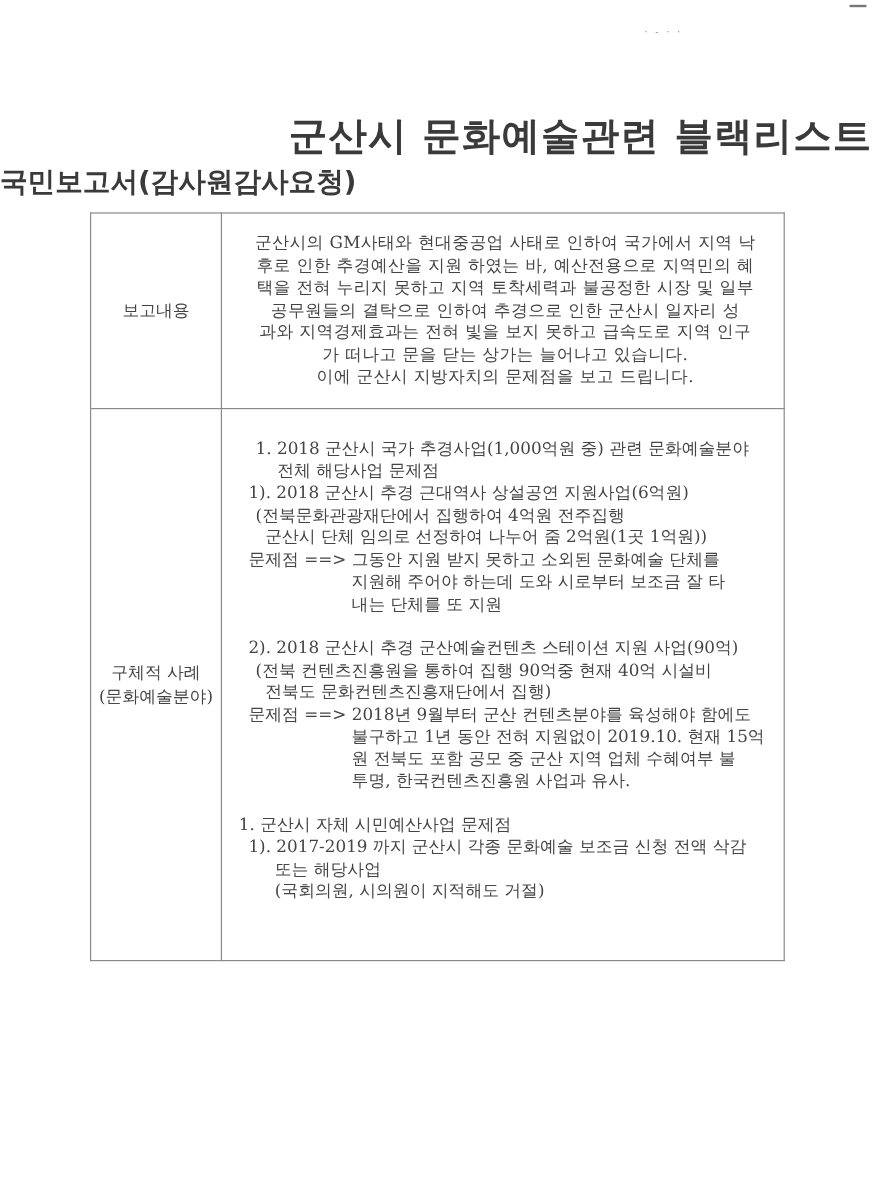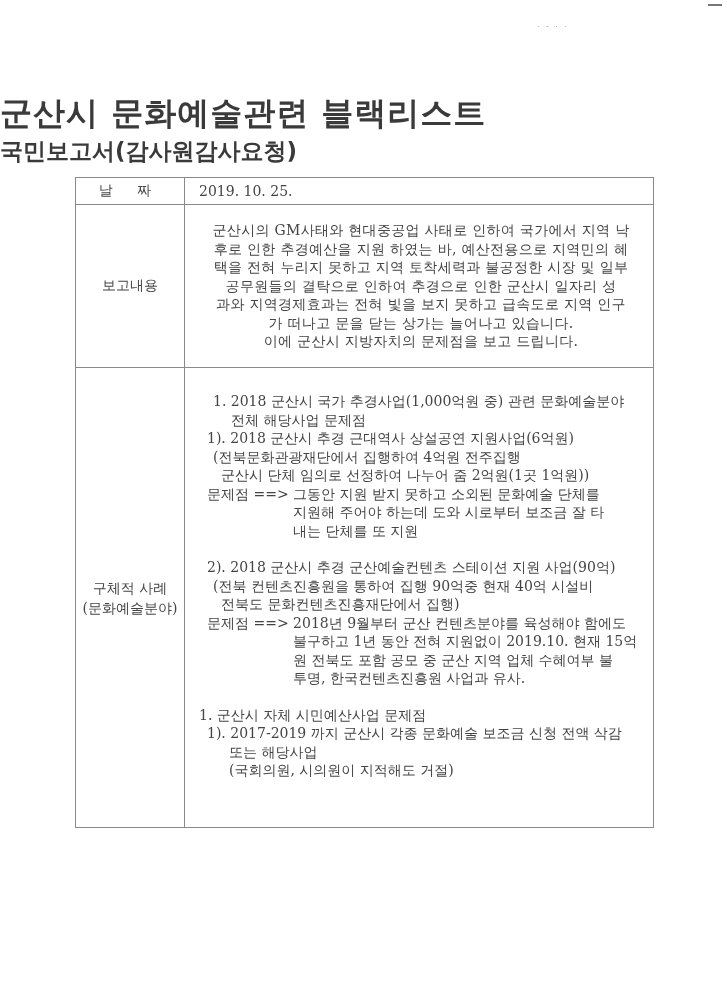--- a/index.html
+++ b/index.html
@@ -3,21 +3,21 @@
 <meta charset="utf-8">
 <style>
   html, body { margin: 0; padding: 0; }
   body {
     width: 727px; height: 1000px; background: #ffffff; position: relative; overflow: hidden;
     font-family: "DejaVu Serif", "Liberation Serif", serif; color: #2b2b2b;
   }
   .scan-mark { position: absolute; top: 22px; left: 537px; font-size: 8px; color: #888; letter-spacing: 2px; }
   .scan-mark2 { position: absolute; top: 4px; left: 708px; width: 14px; height: 2px; background: #777; }
   .title {
-    position: absolute; top: 92px; left: 0; width: 727px; text-align: left;
+    position: absolute; top: 92px; left: 0; width: 727px; text-align: right;
     font-family: "DejaVu Sans", sans-serif; font-weight: bold; font-size: 32px; color: #3a3a3a; letter-spacing: 1px;
   }
   .subtitle {
     position: absolute; top: 136px; left: 0; width: 727px; text-align: left;
     font-family: "DejaVu Sans", sans-serif; font-weight: bold; font-size: 23px; color: #3a3a3a;
   }
   table.report {
     position: absolute; top: 177px; left: 75px; width: 579px; border-collapse: collapse;
     table-layout: fixed;
   }
@@ -46,24 +46,20 @@
 <body>
 
 <div class="scan-mark">· -  ·  ·</div>
 <div class="scan-mark2"></div>
 
 <div class="title">군산시 문화예술관련 블랙리스트</div>
 <div class="subtitle">국민보고서(감사원감사요청)</div>
 
 <table class="report">
   <tbody>
-      <tr class="r1">
-    <td class="label wide">날    짜</td>
-    <td class="value">2019.  10.  25.</td>
-  </tr>
   <tr class="r5">
     <td class="label" style="letter-spacing:0">보고내용</td>
     <td class="para">
       <div>군산시의 GM사태와 현대중공업 사태로 인하여 국가에서 지역 낙</div>
       <div>후로 인한 추경예산을 지원 하였는 바, 예산전용으로 지역민의 혜</div>
       <div>택을 전혀 누리지 못하고 지역 토착세력과 불공정한 시장 및 일부</div>
       <div>공무원들의 결탁으로 인하여 추경으로 인한 군산시 일자리 성</div>
       <div>과와 지역경제효과는 전혀 빛을 보지 못하고 급속도로 지역 인구</div>
       <div>가 떠나고 문을 닫는 상가는 늘어나고 있습니다.</div>
       <div>이에 군산시 지방자치의 문제점을 보고 드립니다.</div>

